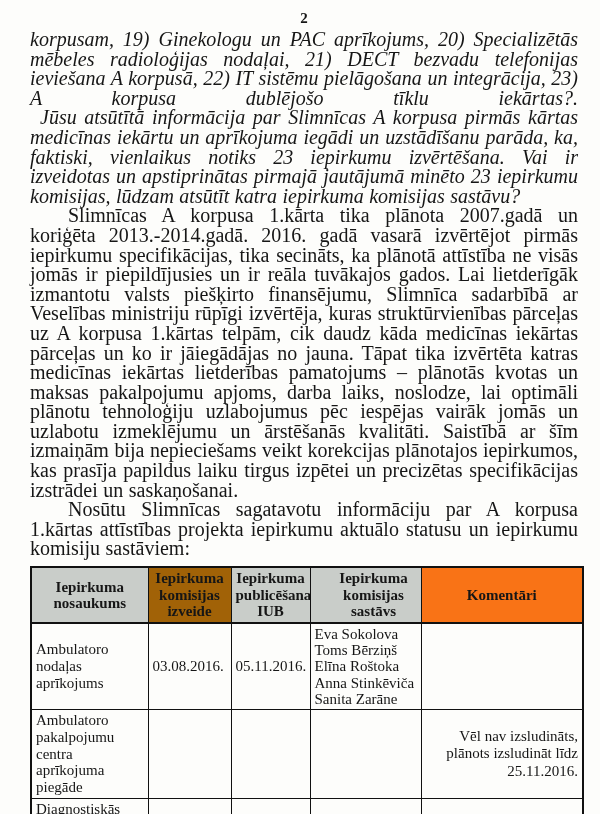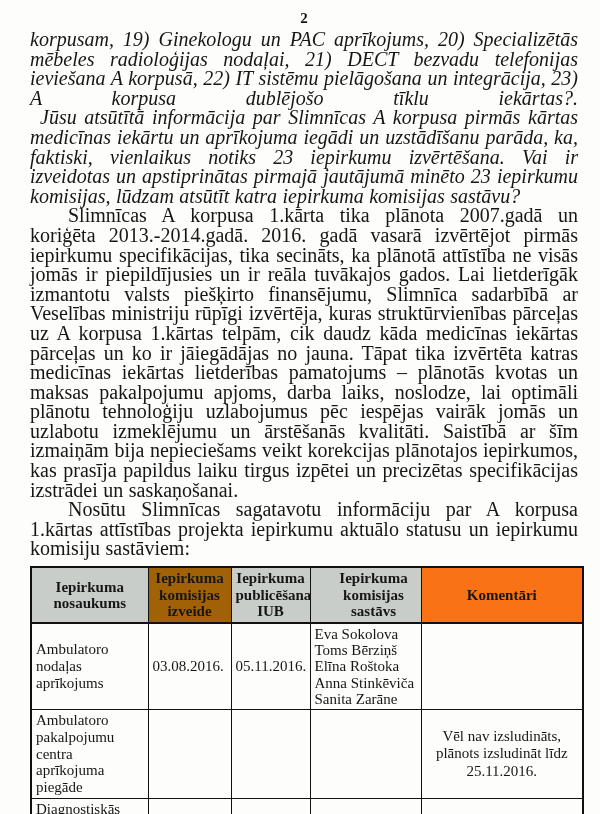--- a/index.html
+++ b/index.html
@@ -56,21 +56,21 @@
     line-height: 16.5px;
     border-bottom: 2px solid #111;
     height: 50px;
   }
   tr.row-h1 { height: 78px; }
   tr.row-h2 { height: 61px; padding-left: 36px; }
   tr.row-h3 { height: 79px; }
   td.c-name { text-align: left; line-height: 16.8px; padding-left: 5px; }
   td.c-date { line-height: 16.5px; }
   td.c-names { text-align: left; line-height: 16.2px; padding-left: 11px; white-space: pre-line; }
-  td.c-comment { text-align: center; line-height: 17.5px; padding-left: 7px; white-space: pre-line; margin-left: 24px; }
+  td.c-comment { text-align: right; line-height: 17.5px; padding-left: 7px; white-space: pre-line; margin-left: 24px; }
 </style>
 </head>
 <body>
 
 <div class="page">
 
   <div class="page-number">2</div>
 
   <p class="para italic justify-last mt-p1">korpusam, 19) Ginekologu un PAC aprīkojums, 20) Specializētās mēbeles radioloģijas nodaļai, 21) DECT bezvadu telefonijas ieviešana A korpusā, 22) IT sistēmu pielāgošana un integrācija, 23) A korpusa dublējošo tīklu iekārtas?.</p>
 

